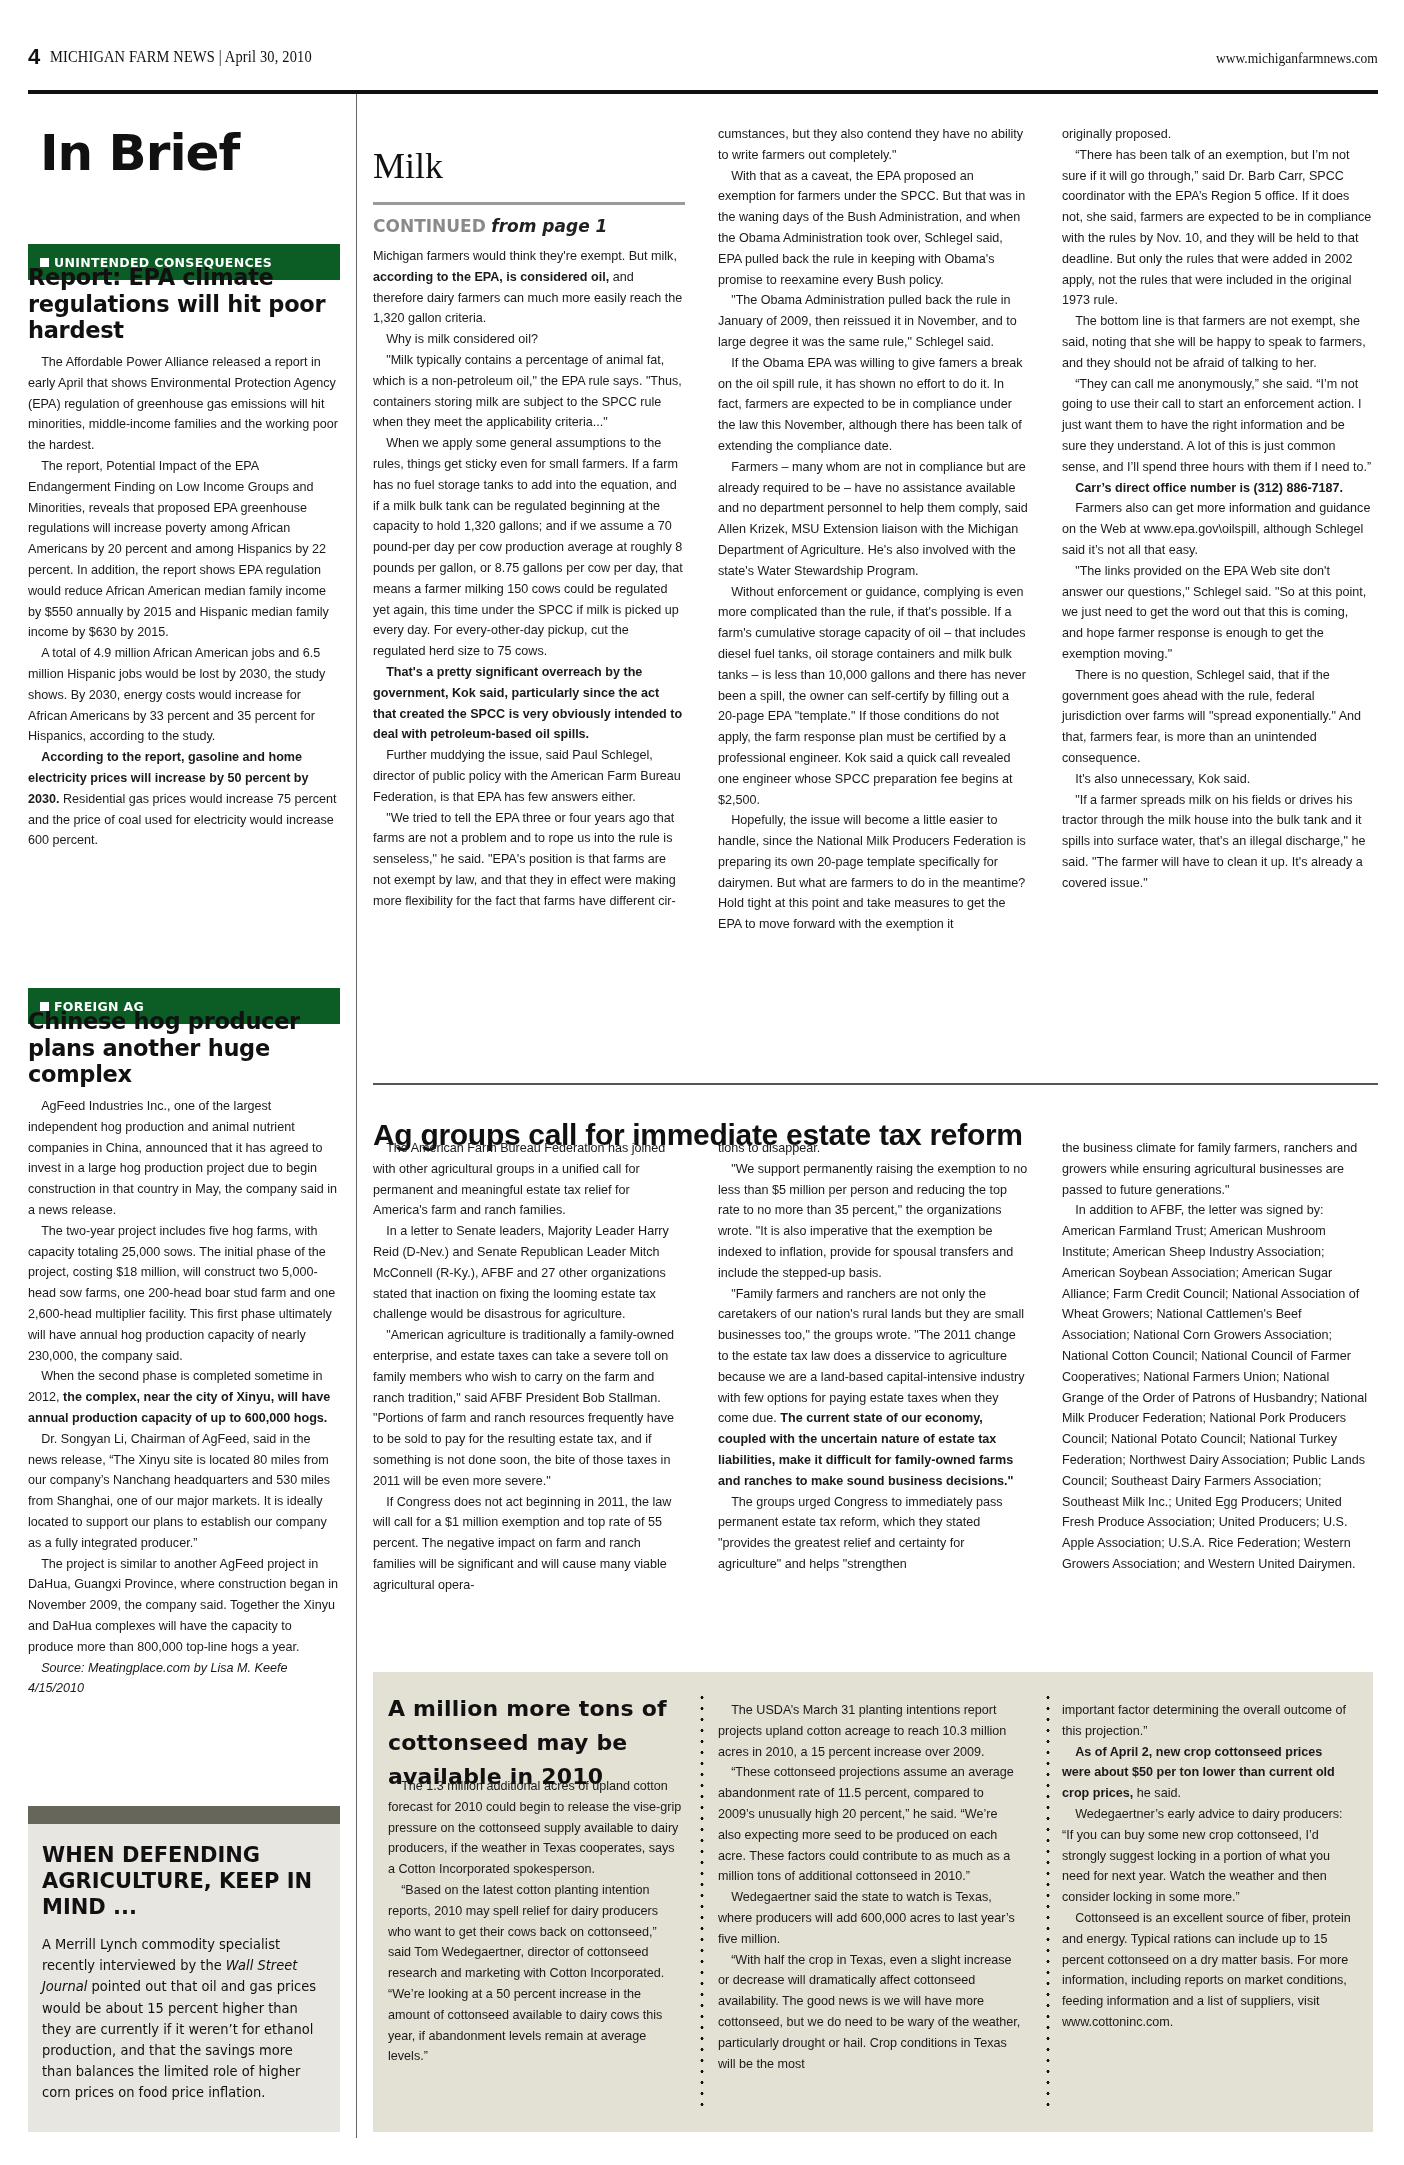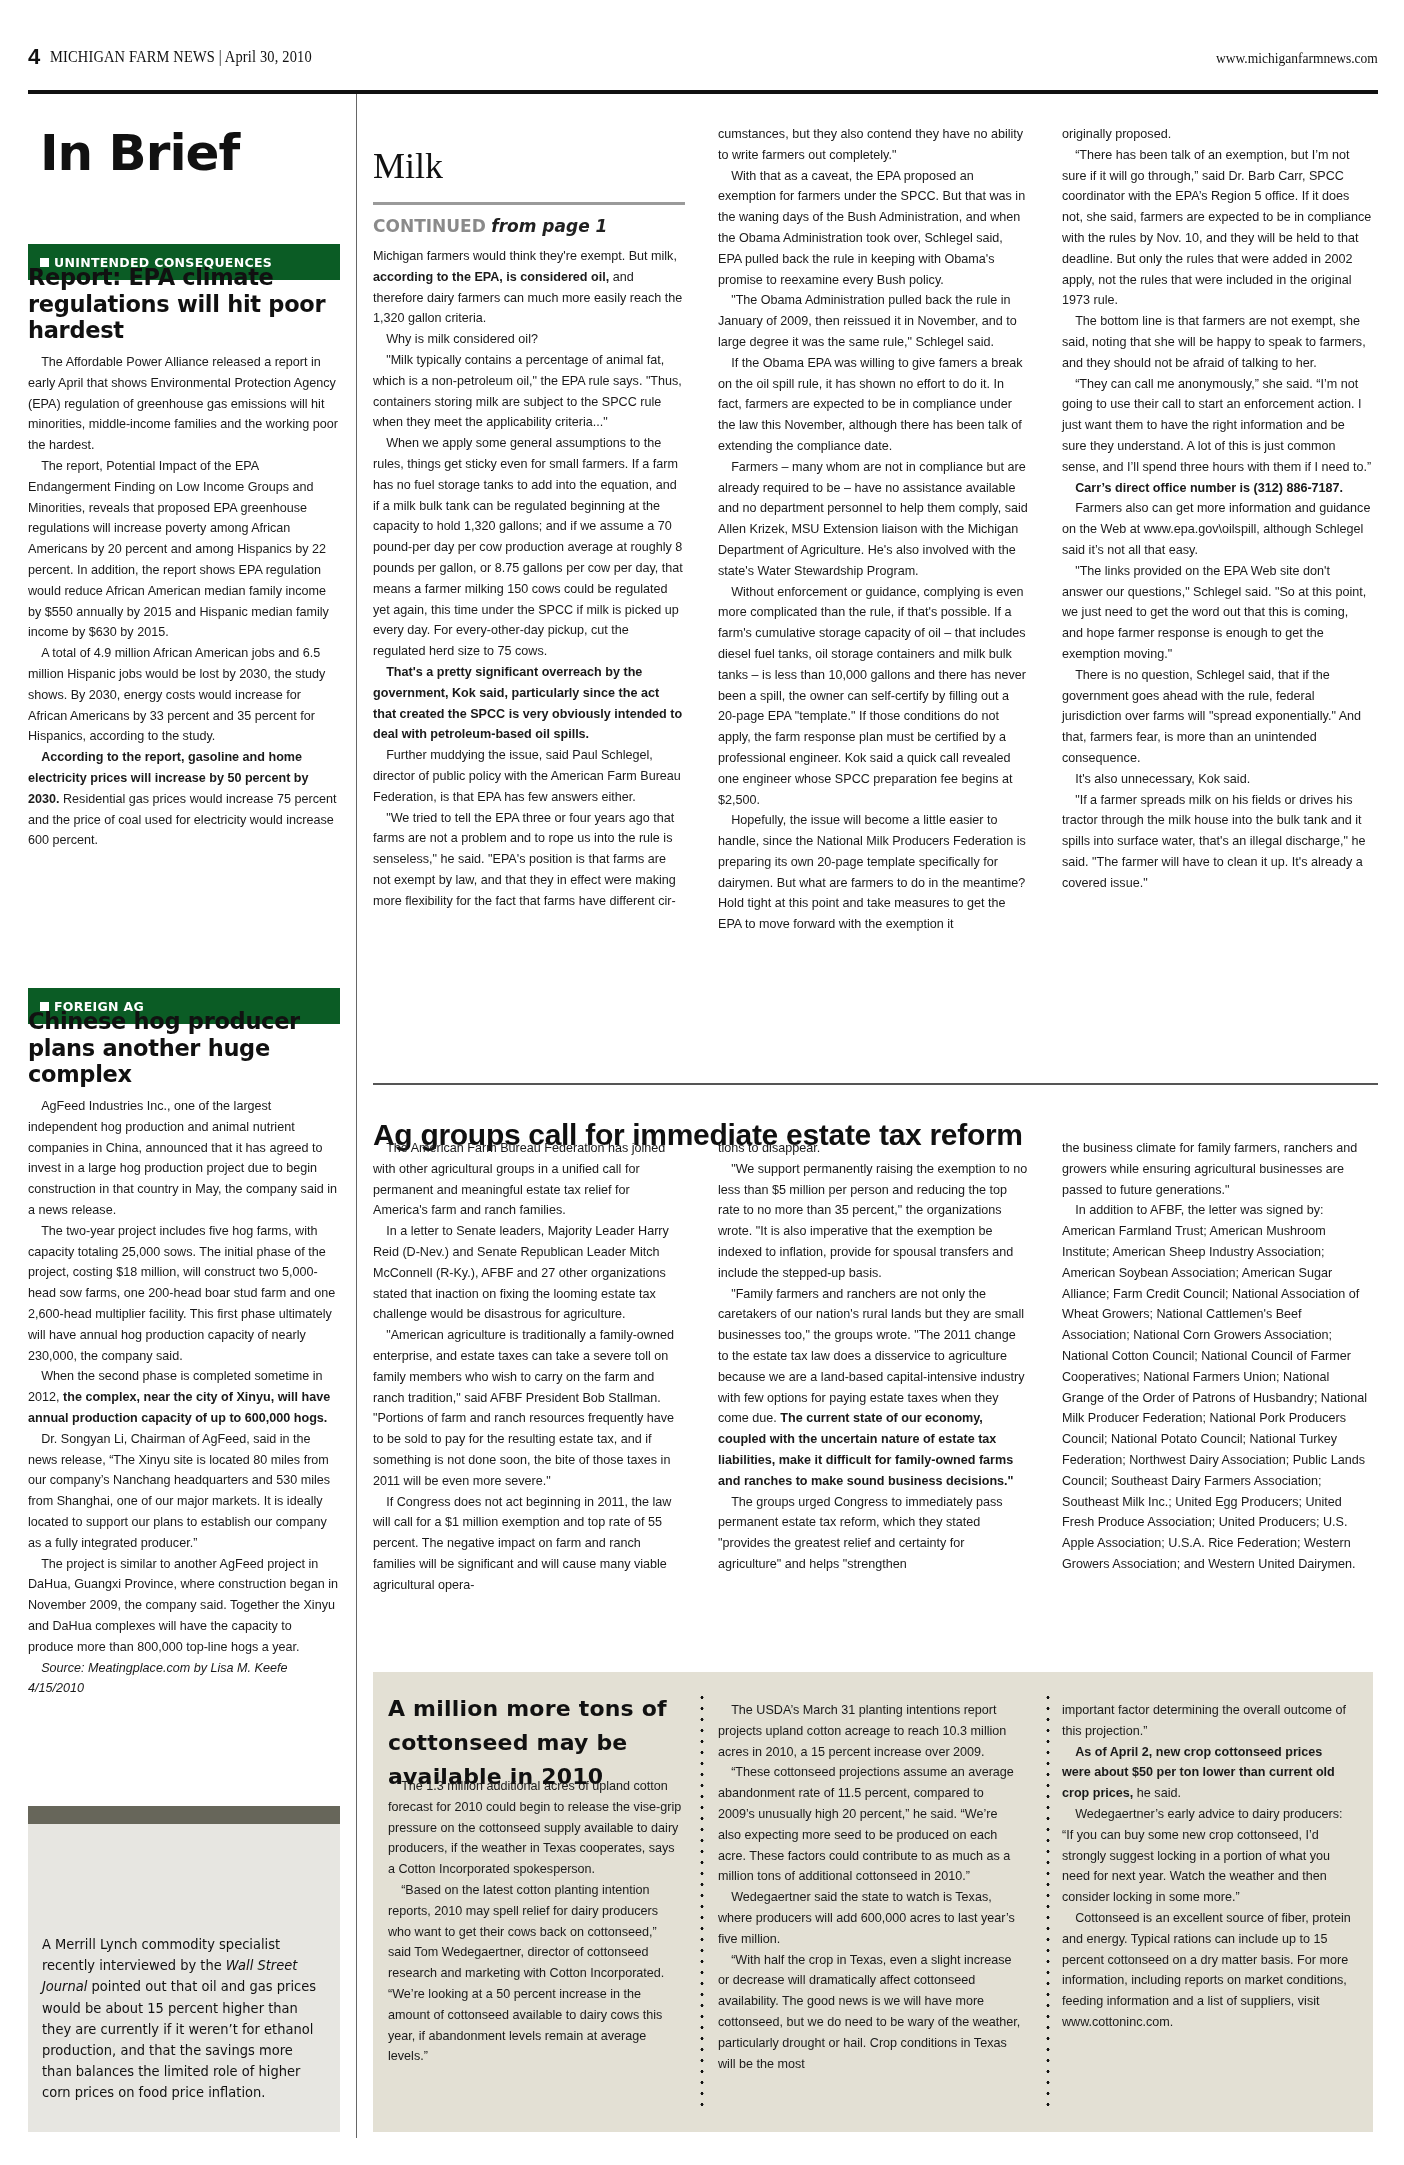--- a/index.html
+++ b/index.html
@@ -68,20 +68,21 @@
     <p><span>AgFeed Industries Inc., one of the largest independent hog production and animal nutrient companies in China, announced that it has agreed to invest in a large hog production project due to begin construction in that country in May, the company said in a news release.</span></p>
     <p><span>The two-year project includes five hog farms, with capacity totaling 25,000 sows. The initial phase of the project, costing $18 million, will construct two 5,000-head sow farms, one 200-head boar stud farm and one 2,600-head multiplier facility. This first phase ultimately will have annual hog production capacity of nearly 230,000, the company said.</span></p>
     <p><span>When the second phase is completed sometime in 2012, </span><b>the complex, near the city of Xinyu, will have annual production capacity of up to 600,000 hogs.</b></p>
     <p><span>Dr. Songyan Li, Chairman of AgFeed, said in the news release, “The Xinyu site is located 80 miles from our company’s Nanchang headquarters and 530 miles from Shanghai, one of our major markets. It is ideally located to support our plans to establish our company as a fully integrated producer.”</span></p>
     <p><span>The project is similar to another AgFeed project in DaHua, Guangxi Province, where construction began in November 2009, the company said. Together the Xinyu and DaHua complexes will have the capacity to produce more than 800,000 top-line hogs a year.</span></p>
     <p style="font-style: italic;">Source: Meatingplace.com by Lisa M. Keefe 4/15/2010</p>
   </div>
 
 <div class="abs defend-box">
   <div class="topbar"></div>
+  <div class="dhead">WHEN DEFENDING AGRICULTURE, KEEP IN MIND ...</div>
   <div class="dbody">
     <span>A Merrill Lynch commodity specialist recently interviewed by the </span><i>Wall Street Journal</i><span> pointed out that oil and gas prices would be about 15 percent higher than they are currently if it weren’t for ethanol production, and that the savings more than balances the limited role of higher corn prices on food price inflation.</span>
   </div>
 </div>
 
 <div class="abs milk-title">Milk</div>
 <div class="abs milk-rule"></div>
 <div class="abs milk-cont">
   <span class="c">CONTINUED</span>
   <span class="f">from page 1</span>

